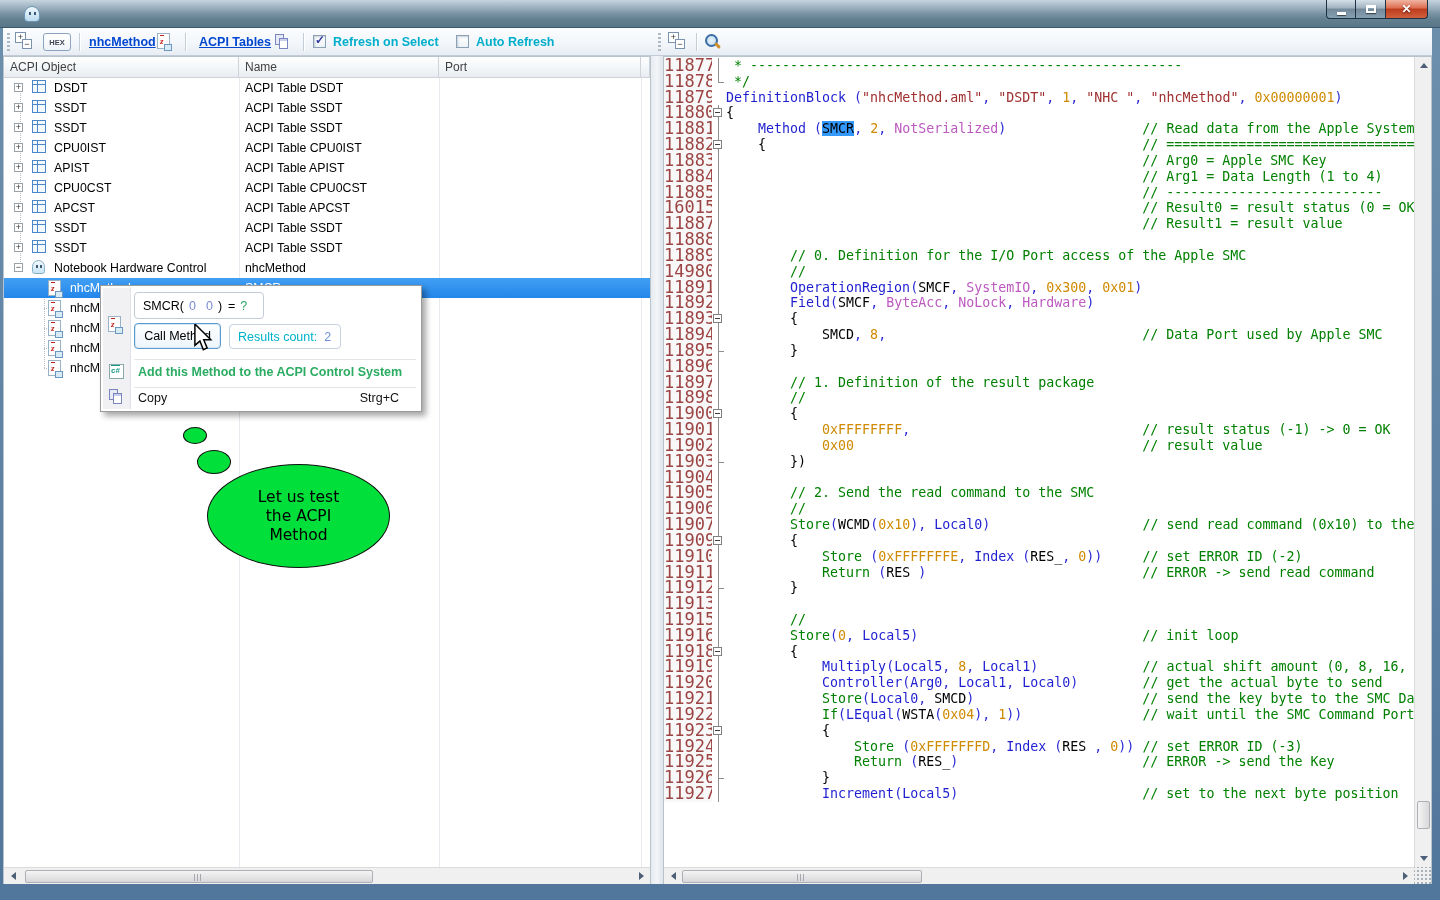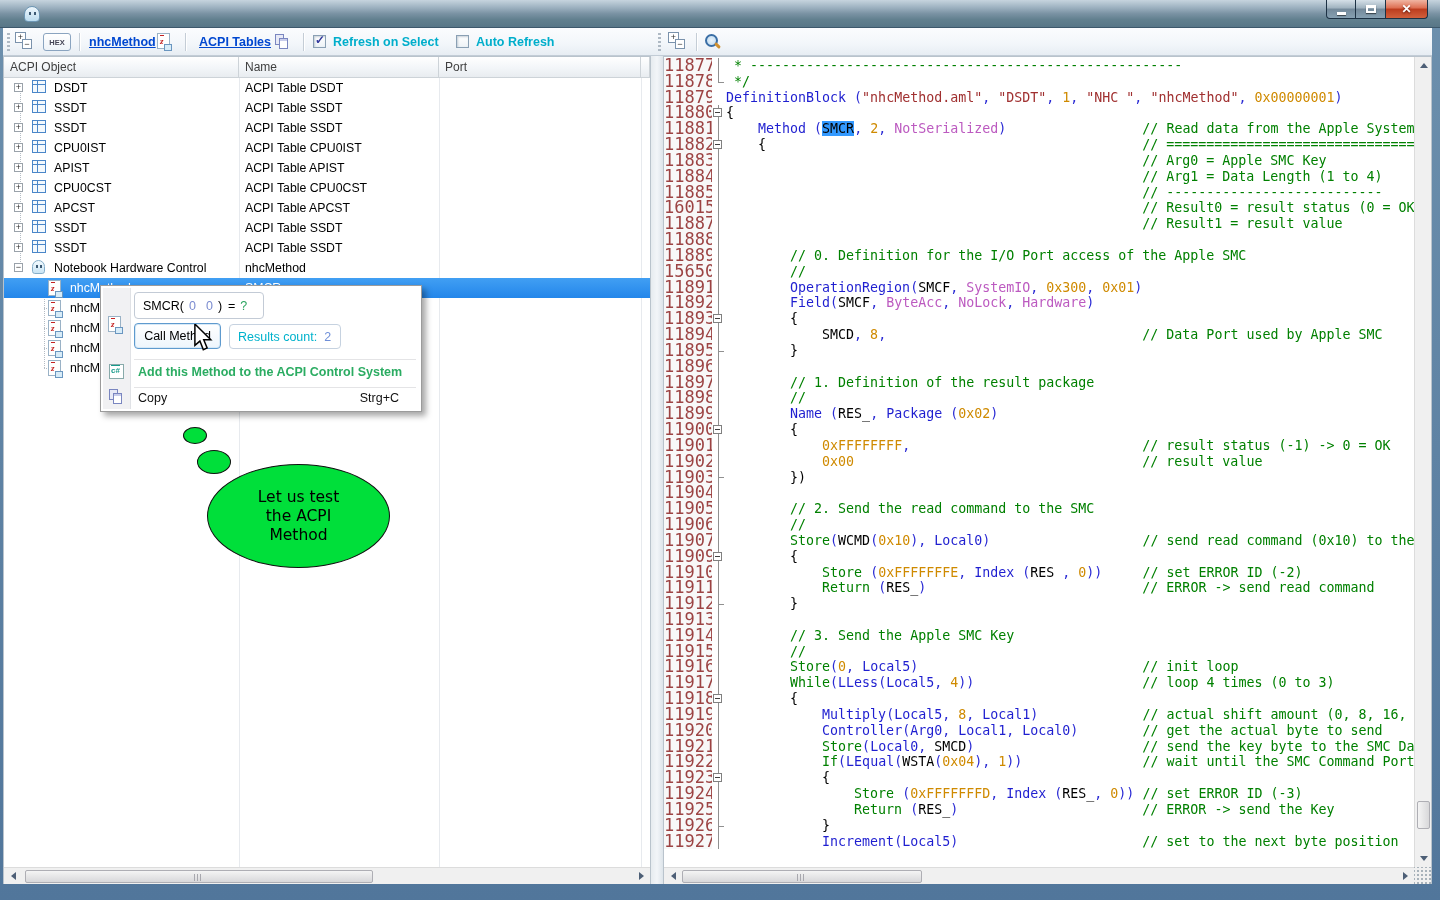--- a/index.html
+++ b/index.html
@@ -448,21 +448,21 @@
               <span class="ln">11888</span>
               <span class="fm mid"></span>
               <span class="ct"></span>
             </div>
             <div class="cl">
               <span class="ln">11889</span>
               <span class="fm mid"></span>
               <span class="ct"><span class="t-i">        </span><span class="t-c">// 0. Definition for the I/O Port access of the Apple SMC</span></span>
             </div>
             <div class="cl">
-              <span class="ln">15650</span>
+              <span class="ln">14980</span>
               <span class="fm mid"></span>
               <span class="ct"><span class="t-i">        </span><span class="t-c">//</span></span>
             </div>
             <div class="cl">
               <span class="ln">11891</span>
               <span class="fm mid"></span>
               <span class="ct"><span class="t-i">        </span><span class="t-k">OperationRegion</span><span class="t-b">(</span><span class="t-i">SMCF</span><span class="t-b">, </span><span class="t-p">SystemIO</span><span class="t-b">, </span><span class="t-n">0x300</span><span class="t-b">, </span><span class="t-n">0x01</span><span class="t-b">)</span></span>
             </div>
             <div class="cl">
               <span class="ln">11892</span>
@@ -495,25 +495,20 @@
               <span class="ln">11897</span>
               <span class="fm mid"></span>
               <span class="ct"><span class="t-i">        </span><span class="t-c">// 1. Definition of the result package</span></span>
             </div>
             <div class="cl">
               <span class="ln">11898</span>
               <span class="fm mid"></span>
               <span class="ct"><span class="t-i">        </span><span class="t-c">//</span></span>
             </div>
             <div class="cl">
-              <span class="ln">11899</span>
-              <span class="fm mid"></span>
-              <span class="ct"><span class="t-i">        </span><span class="t-k">Name </span><span class="t-b">(</span><span class="t-i">RES_</span><span class="t-b">, </span><span class="t-k">Package </span><span class="t-b">(</span><span class="t-n">0x02</span><span class="t-b">)</span></span>
-            </div>
-            <div class="cl">
               <span class="ln">11900</span>
               <span class="fm open">
                 <span class="fbox"></span>
               </span>
               <span class="ct"><span class="t-i">        {</span></span>
             </div>
             <div class="cl">
               <span class="ln">11901</span>
               <span class="fm mid"></span>
               <span class="ct"><span class="t-i">            </span><span class="t-n">0xFFFFFFFF</span><span class="t-b">,</span><span class="t-i">                             </span><span class="t-c">// result status (-1) -&gt; 0 = OK</span></span>
@@ -569,38 +564,28 @@
               <span class="ln">11912</span>
               <span class="fm endc"></span>
               <span class="ct"><span class="t-i">        }</span></span>
             </div>
             <div class="cl">
               <span class="ln">11913</span>
               <span class="fm mid"></span>
               <span class="ct"></span>
             </div>
             <div class="cl">
-              <span class="ln">11914</span>
-              <span class="fm mid"></span>
-              <span class="ct"><span class="t-i">        </span><span class="t-c">// 3. Send the Apple SMC Key</span></span>
-            </div>
-            <div class="cl">
               <span class="ln">11915</span>
               <span class="fm mid"></span>
               <span class="ct"><span class="t-i">        </span><span class="t-c">//</span></span>
             </div>
             <div class="cl">
               <span class="ln">11916</span>
               <span class="fm mid"></span>
               <span class="ct"><span class="t-i">        </span><span class="t-g">Store</span><span class="t-b">(</span><span class="t-n">0</span><span class="t-b">, </span><span class="t-k">Local5</span><span class="t-b">)</span><span class="t-i">                            </span><span class="t-c">// init loop</span></span>
-            </div>
-            <div class="cl">
-              <span class="ln">11917</span>
-              <span class="fm mid"></span>
-              <span class="ct"><span class="t-i">        </span><span class="t-g">While</span><span class="t-b">(</span><span class="t-k">LLess</span><span class="t-b">(</span><span class="t-k">Local5</span><span class="t-b">, </span><span class="t-n">4</span><span class="t-b">))</span><span class="t-i">                     </span><span class="t-c">// loop 4 times (0 to 3)</span></span>
             </div>
             <div class="cl">
               <span class="ln">11918</span>
               <span class="fm open">
                 <span class="fbox"></span>
               </span>
               <span class="ct"><span class="t-i">        {</span></span>
             </div>
             <div class="cl">
               <span class="ln">11919</span>

